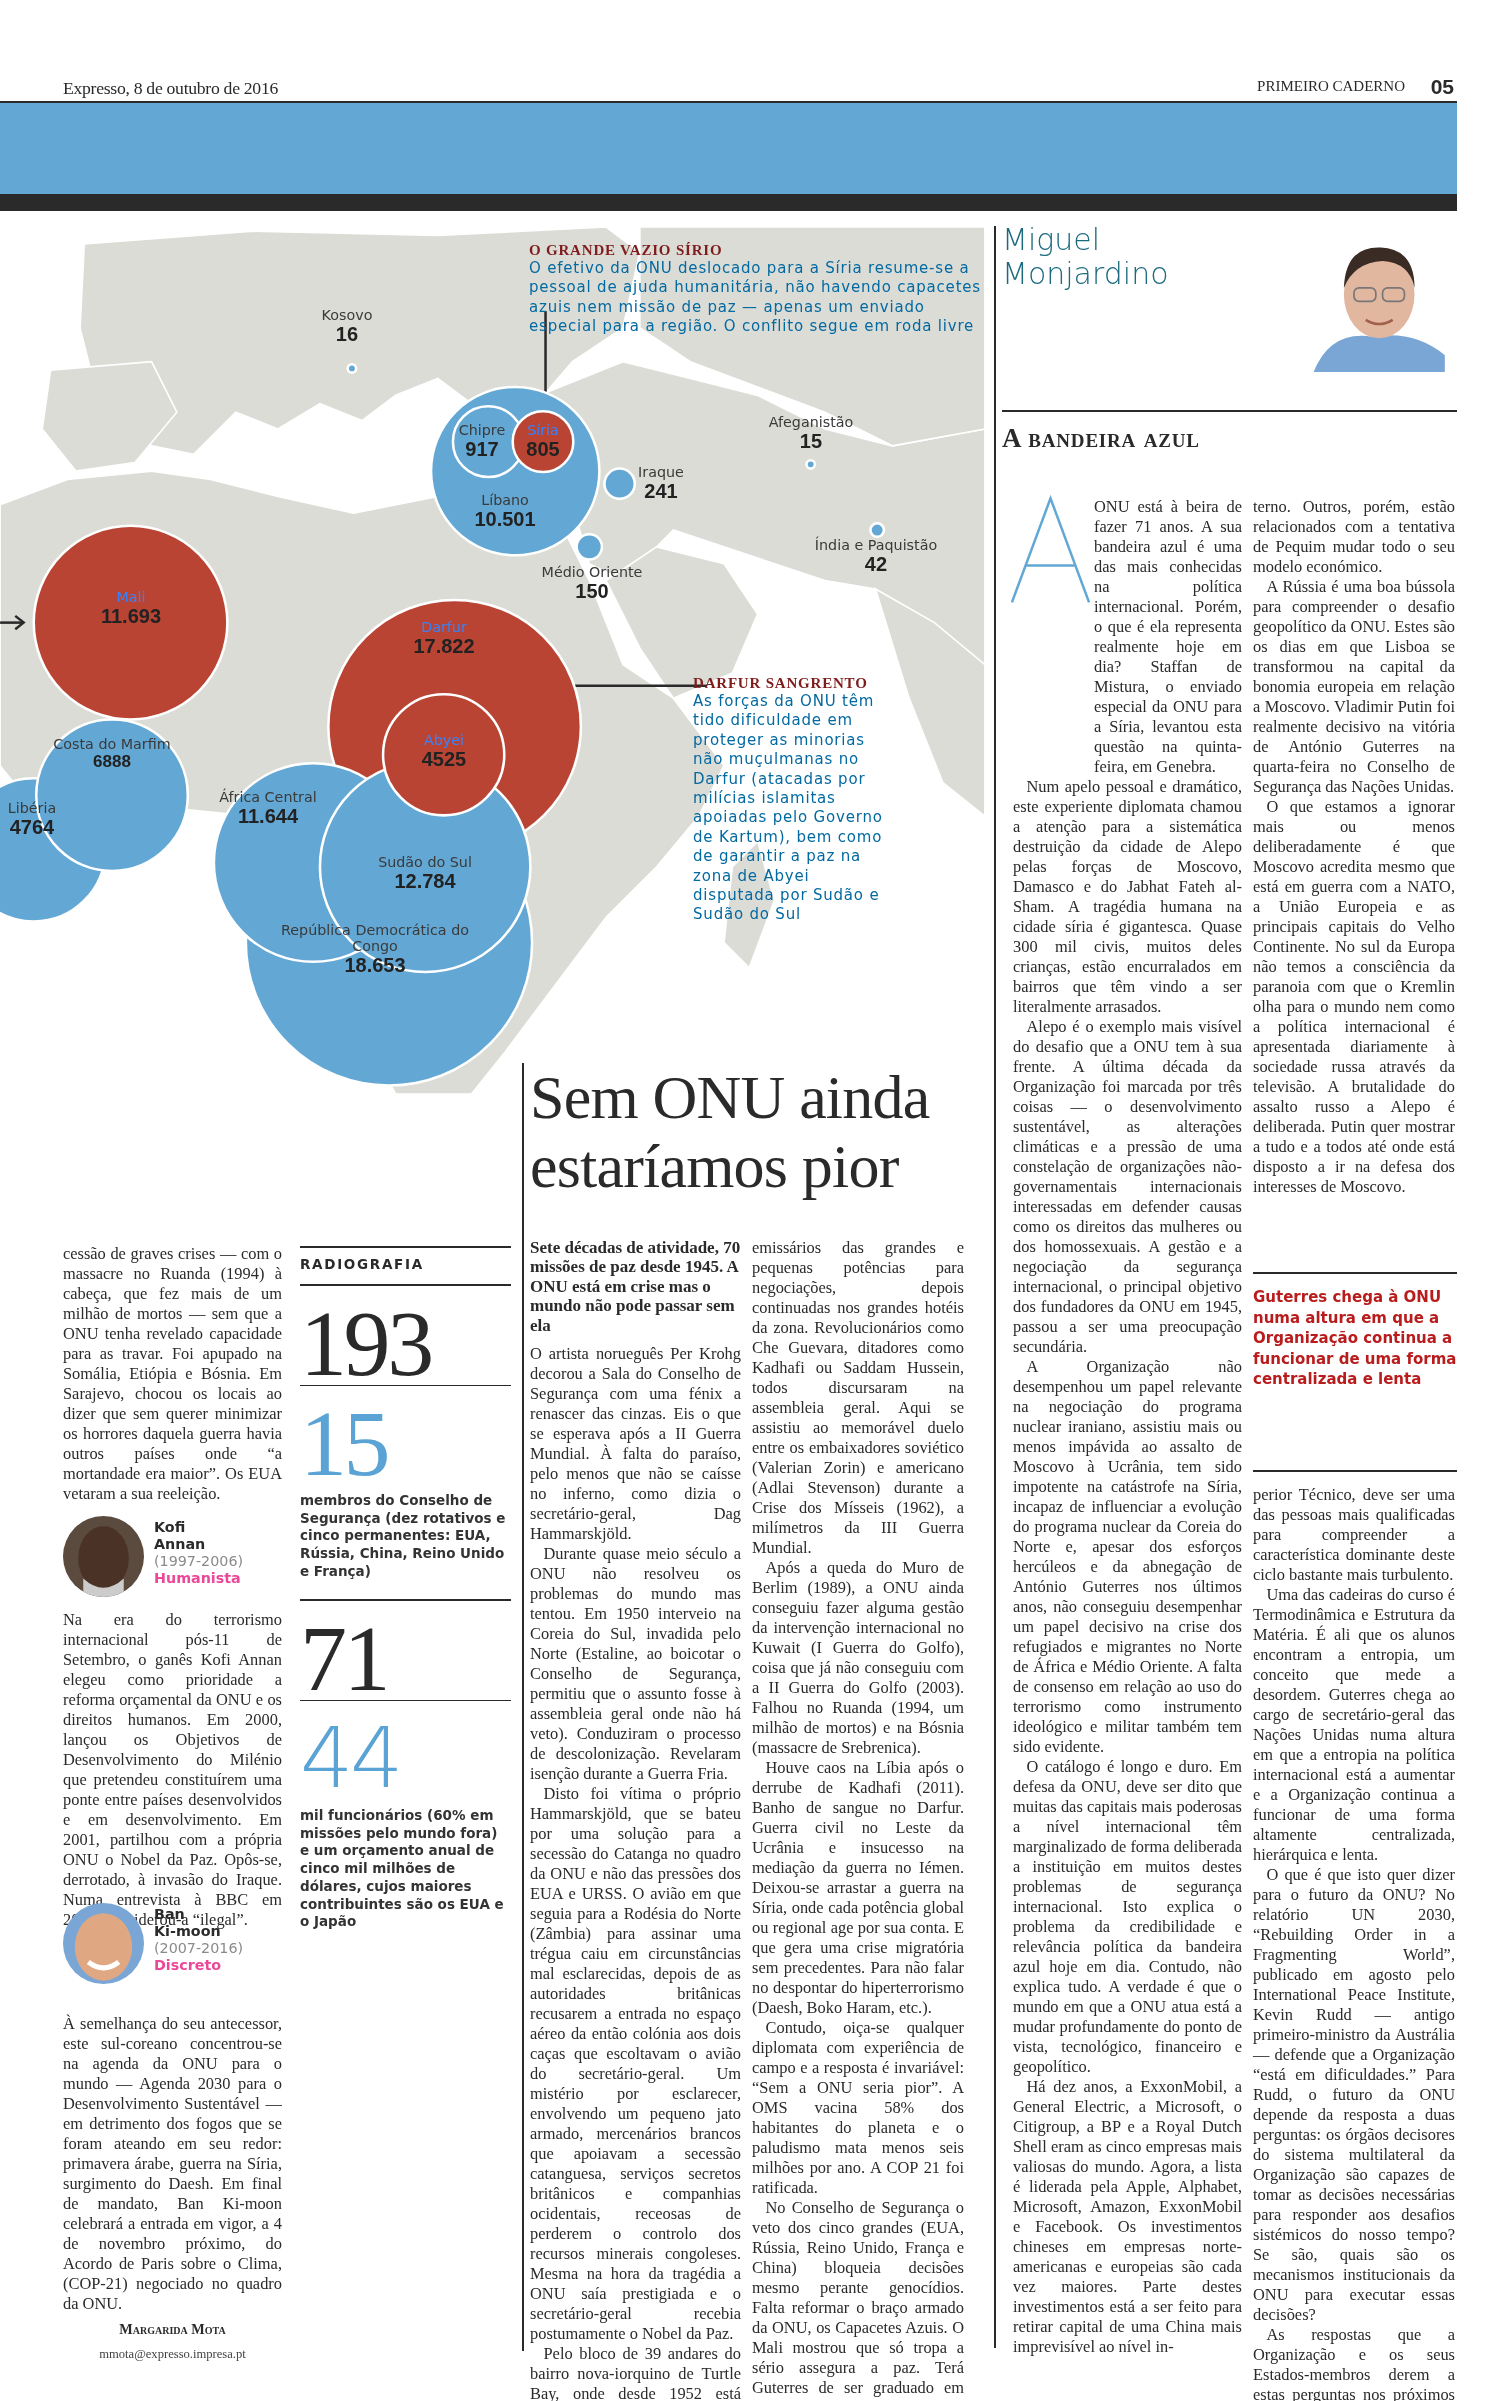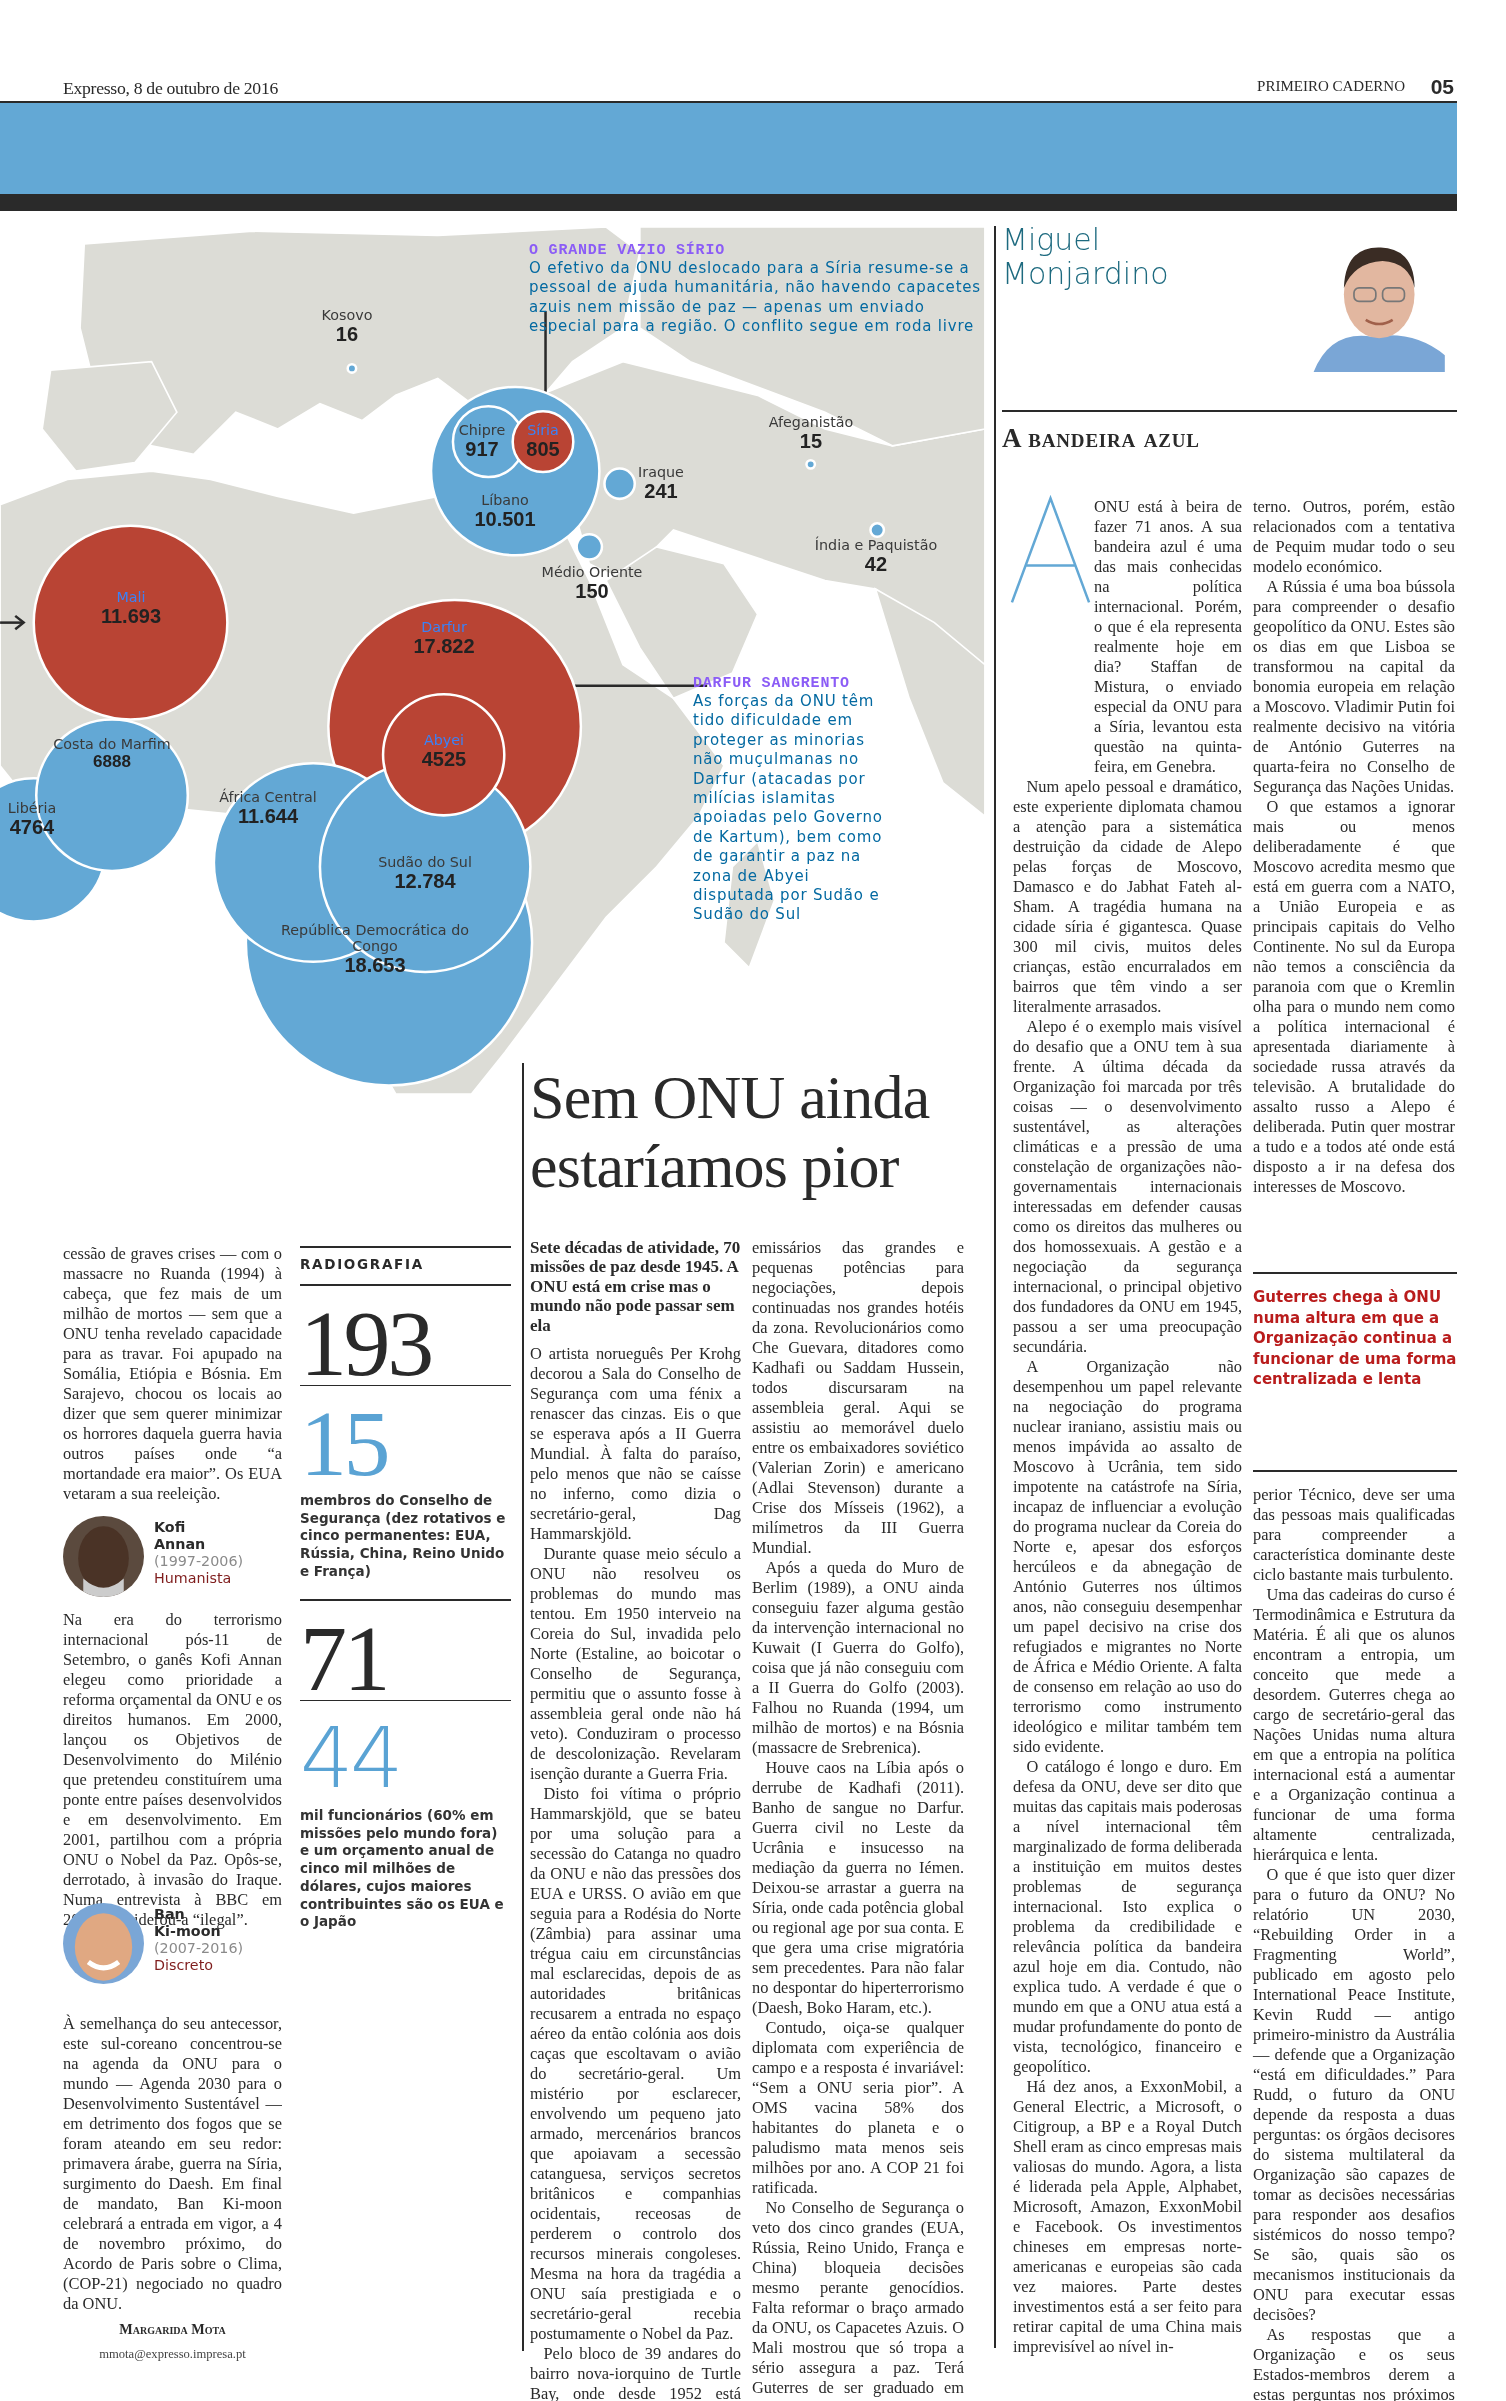--- a/index.html
+++ b/index.html
@@ -14,21 +14,21 @@
   #hdr-rule{left:0;top:101px;width:1457px;height:1.7px;background:#2a2a2a}
   #band{left:0;top:103px;width:1457px;height:91px;background:#63a8d5}
   #band-dark{left:0;top:194px;width:1457px;height:17px;background:#2a2a2a}
 
   
   #map{left:0;top:227px;width:985px;height:867px}
   .clabel{position:absolute;text-align:center;font-family:"DejaVu Sans",sans-serif;white-space:nowrap;transform:translateX(-50%)}
   .clabel .nm{font-size:14.3px;color:#3a3a3a;display:block}
   .clabel .nm.inred{color:#3b82f6}
   .clabel .vl{font-size:20px;font-weight:bold;color:#222;display:block;font-family:"Liberation Sans",sans-serif}
-  .note-title{font-family:Liberation Mono, monospace;font-weight:bold;font-size:15px;letter-spacing:0.8px;color:#8b5cf6}
+  .note-title{font-family:Liberation Serif, serif;font-weight:bold;font-size:15px;letter-spacing:0.8px;color:#7f1d1d}
   .note-body{font-family:"DejaVu Sans",sans-serif;font-size:15px;line-height:19.4px;letter-spacing:0.8px;color:#0369a1}
 
   
   .vrule{position:absolute;width:1.7px;background:#2a2a2a}
 
   
   .body-text{font-family:"Liberation Serif","DejaVu Serif",serif;font-size:16.4px;line-height:20px;text-align:justify;hyphens:auto;color:#2a2a2a}
   .body-text p{text-indent:0}
   .body-text p+p{text-indent:13.5px}
 
@@ -52,21 +52,21 @@
   .sig{font-family:"Liberation Serif",serif;font-weight:bold;font-variant:small-caps;font-size:14.3px;text-align:center}
   .email{font-family:"Liberation Serif",serif;font-size:12.6px;text-align:center;color:#444}
 
   
   #mota-a{left:63px;top:1244px;width:219px}
   .profile{position:absolute;left:63px;width:219px;height:84px}
   .profile .face{position:absolute;left:0;top:0;width:81px;height:81px;border-radius:50%;overflow:hidden}
   .profile .info{position:absolute;left:91px;top:3.4px;font-family:"DejaVu Sans",sans-serif;font-size:14.3px;line-height:17px}
   .profile .pname{font-weight:bold;color:#2a2a2a;display:block}
   .profile .pyears{color:#8a8a8a;display:block}
-  .profile .ptag{color:#7f1d1d;font-weight:normal;display:block}
+  .profile .ptag{color:#ec4899;font-weight:bold;display:block}
 
   
   #radio{left:300px;top:1246px;width:211px}
   .r-rule{height:1.7px;background:#2a2a2a;width:211px}
   .r-head{font-family:"DejaVu Sans",sans-serif;font-weight:bold;font-size:13.5px;letter-spacing:1.7px;padding:8.4px 0 11.8px 0}
   .r-num{font-family:"Liberation Serif",serif;font-size:94px;line-height:84px;padding-top:15px;letter-spacing:-3.4px}
   .r-num.blue{color:#5aa3d4}
   .r-num.light{font-family:"DejaVu Sans",sans-serif;font-weight:200;color:#5aa3d4;font-size:84px}
   .r-desc{font-family:"DejaVu Sans",sans-serif;font-weight:bold;font-size:13.5px;line-height:17.7px;color:#333;padding:6.7px 0 18.5px 0}
 </style>

